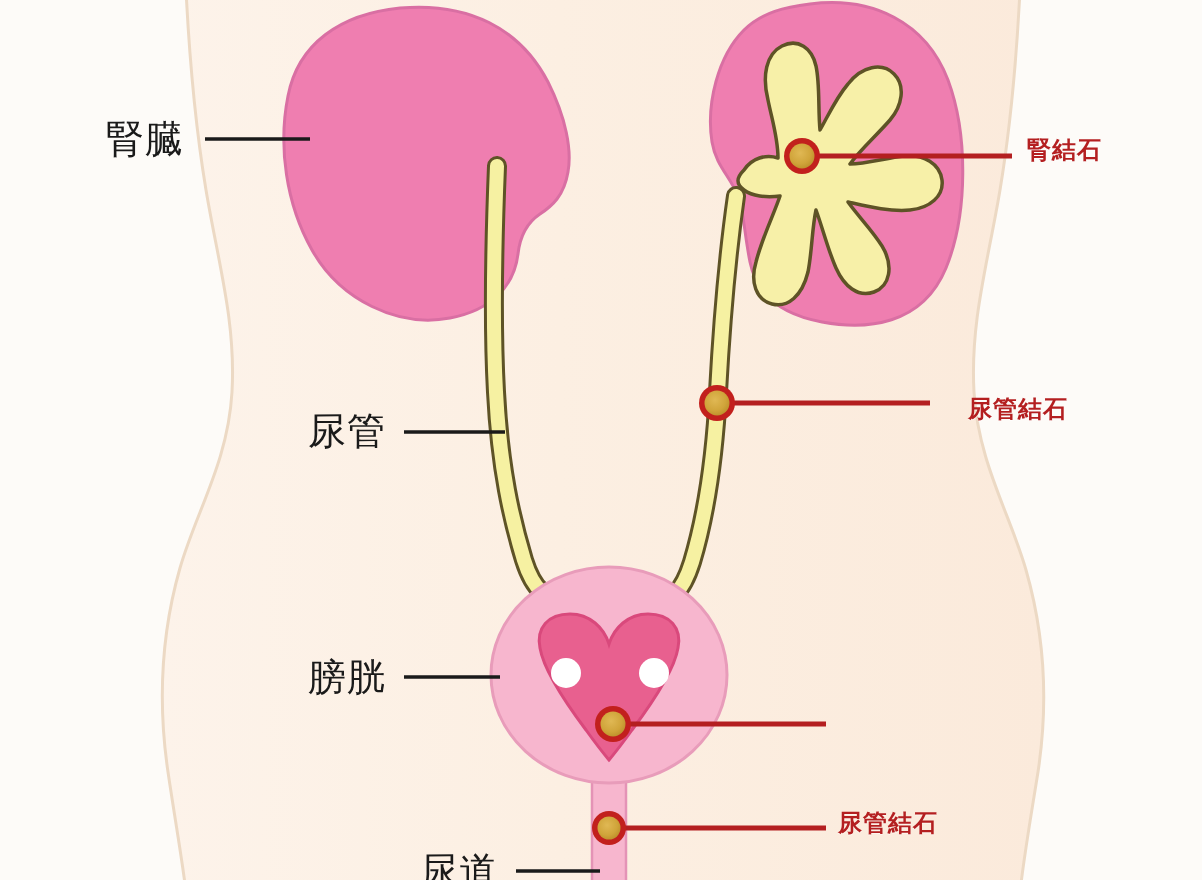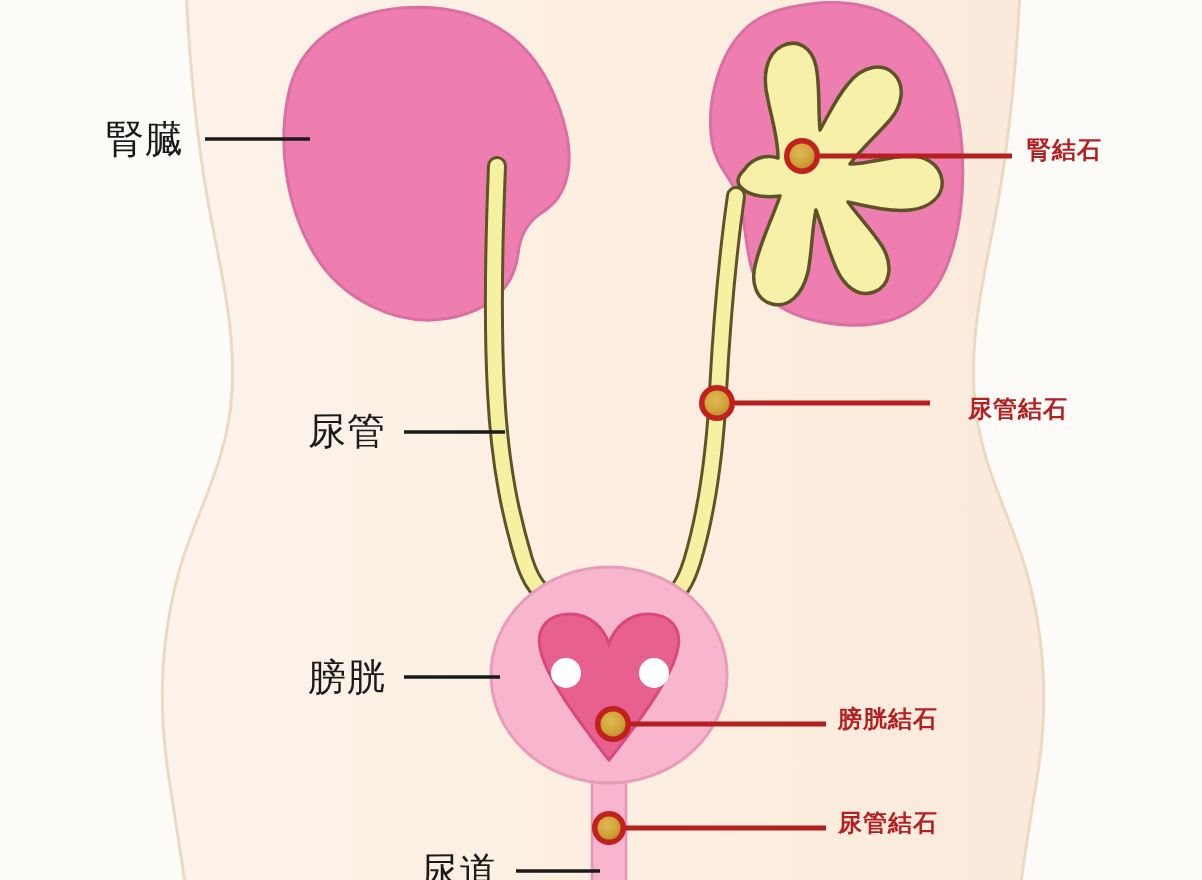--- a/index.html
+++ b/index.html
@@ -212,17 +212,16 @@
   <div class="lbl lbl-left" style="left:308px; top:412px;text-align:center;">尿管</div>
 
   <div class="lbl lbl-left" style="left:308px; top:658px;">膀胱</div>
 
   <div class="lbl lbl-left" style="left:420px; top:852px;">尿道</div>
 
   <div class="lbl lbl-right" style="left:1027px; top:138px;">腎結石</div>
 
   <div class="lbl lbl-right" style="left:944px; top:397px;margin-left:24px;">尿管結石</div>
 
-  <div class="lbl lbl-right" style="left:838px; top:707px;">膀胱結石</div>
 
   <div class="lbl lbl-right" style="left:838px; top:811px;">尿管結石</div>
 
 </div>
 
 </body></html>

